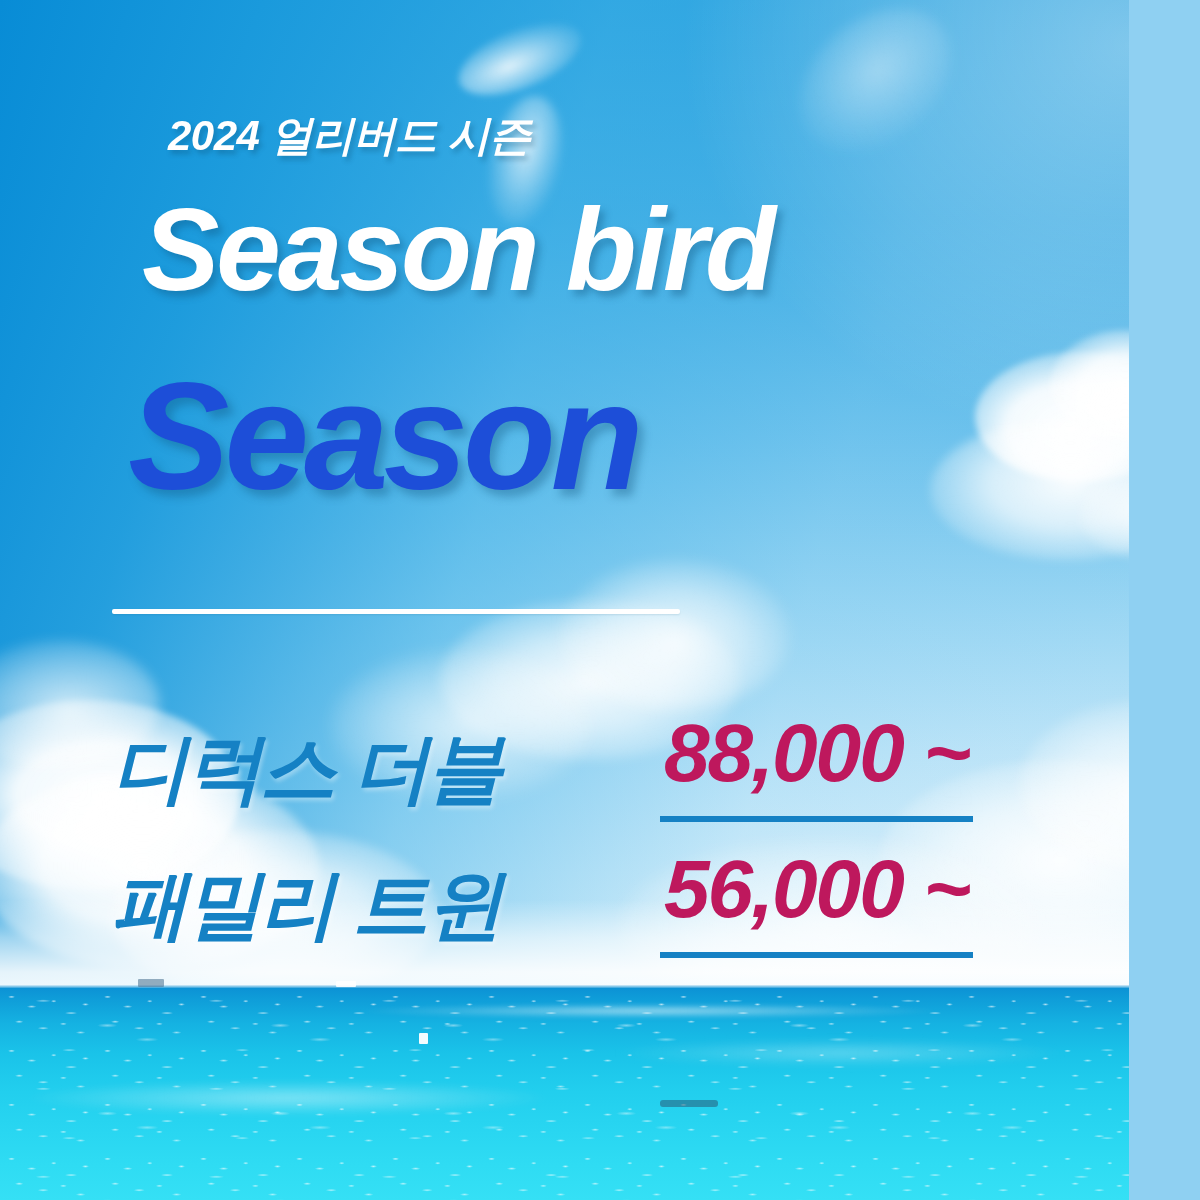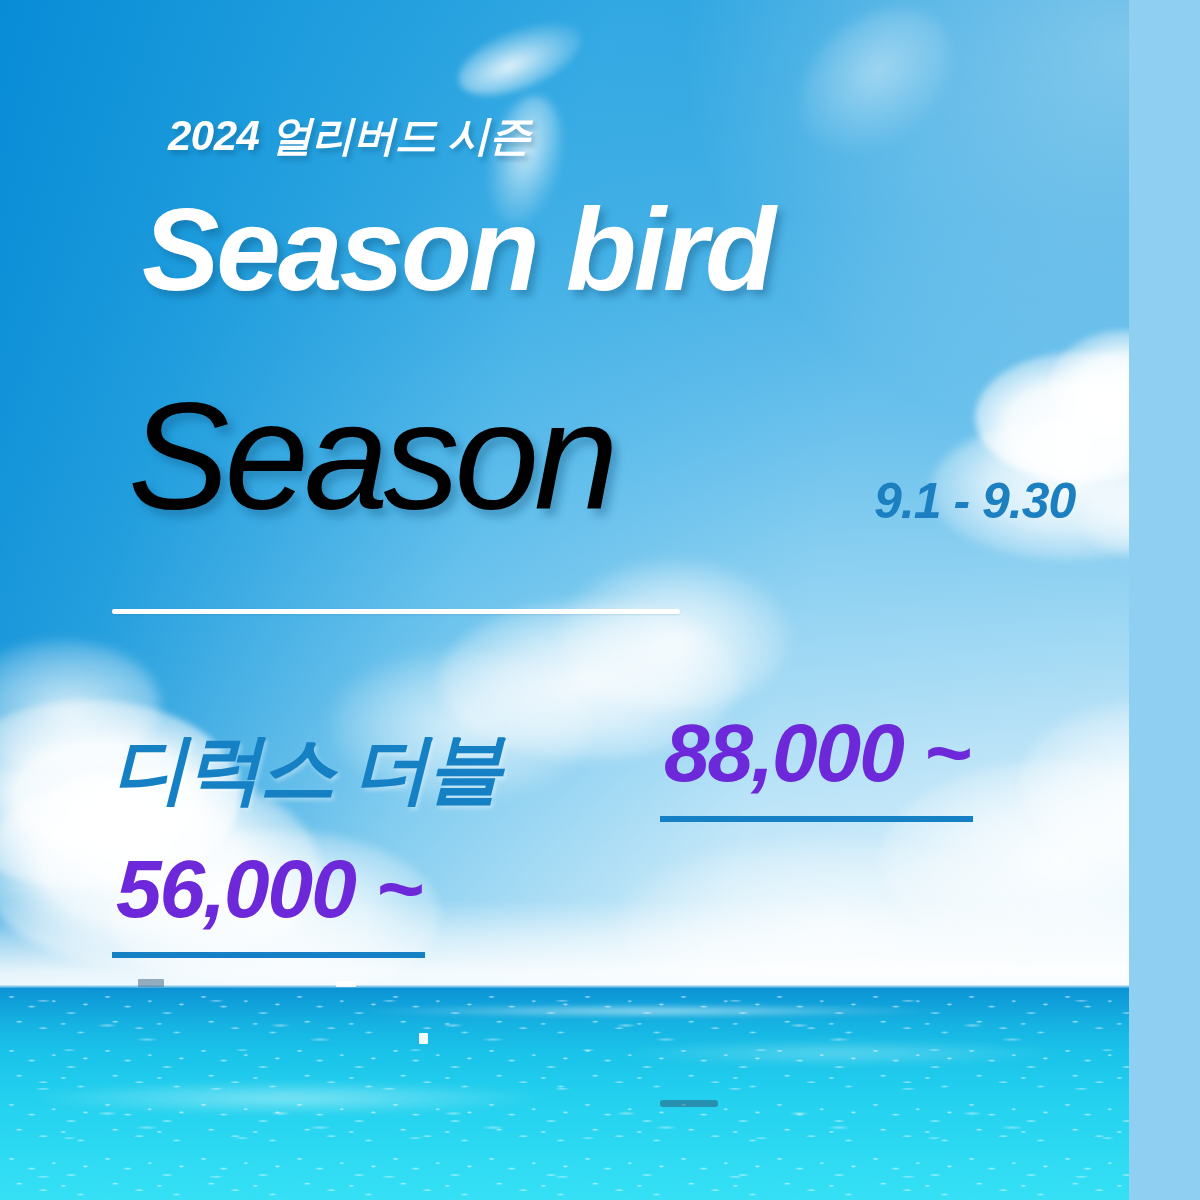--- a/index.html
+++ b/index.html
@@ -206,22 +206,22 @@
 
   .headline-1{
     position:absolute; left:142px; top:192px;
     font-size:116px; font-weight:700; font-style:italic; color:#ffffff;
     letter-spacing:-3px; line-height:1;
     text-shadow:5px 6px 7px rgba(12,76,118,.34);
     white-space:nowrap;
   }
 
   .headline-2{
-    position:absolute; left:128px; top:380px;
-    font-size:152px; font-weight:400; font-style:italic; color:#000000;
+    position:absolute; left:128px; top:360px;
+    font-size:152px; font-weight:700; font-style:italic; color:#1d4ed8;
     letter-spacing:-5px; line-height:1;
     text-shadow:6px 7px 8px rgba(12,76,118,.34);
     white-space:nowrap;
   }
 
   .daterange{
     position:absolute; left:874px; top:472px;
     font-size:50px; font-weight:700; font-style:italic; color:#1b7fc0;
     letter-spacing:-1px;
     white-space:nowrap;
@@ -247,21 +247,21 @@
     letter-spacing:-2px; white-space:nowrap;
     text-shadow:2px 3px 4px rgba(255,255,255,.35);
   }
   .price-cell{
     position:relative;
     display:inline-block;
     padding:0 4px 16px 4px;
     border-bottom:6px solid #1581c4;
   }
   .price-amount{
-    font-size:82px; font-weight:700; font-style:italic; color:#6d28d9;
+    font-size:82px; font-weight:700; font-style:italic; color:#be185d;
     letter-spacing:-2px; white-space:nowrap;
   }
 </style>
 </head>
 <body>
 
 <div class="stage">
 
   <div class="sky"></div>
   <div class="sky-right-glow"></div>
@@ -305,34 +305,34 @@
   <div class="speck speck-4"></div>
 
   <div class="content">
 
     <div class="kicker">2024 얼리버드 시즌</div>
 
     <div class="headline-1">Season bird</div>
 
     <div class="headline-2">Season</div>
 
-    <div class="daterange">9.1 - 9.30</div>
 
     <div class="divider"></div>
 
     <div class="price-table">
 
       <div class="price-row">
         <div class="room-name">디럭스 더블</div>
         <div class="price-cell">
           <span class="price-amount">88,000 ~</span>
         </div>
       </div>
 
       <div class="price-row">
+        <div class="room-name">패밀리 트윈</div>
         <div class="price-cell">
           <span class="price-amount">56,000 ~</span>
         </div>
       </div>
 
     </div>
   </div>
 </div>
 
 </body></html>

